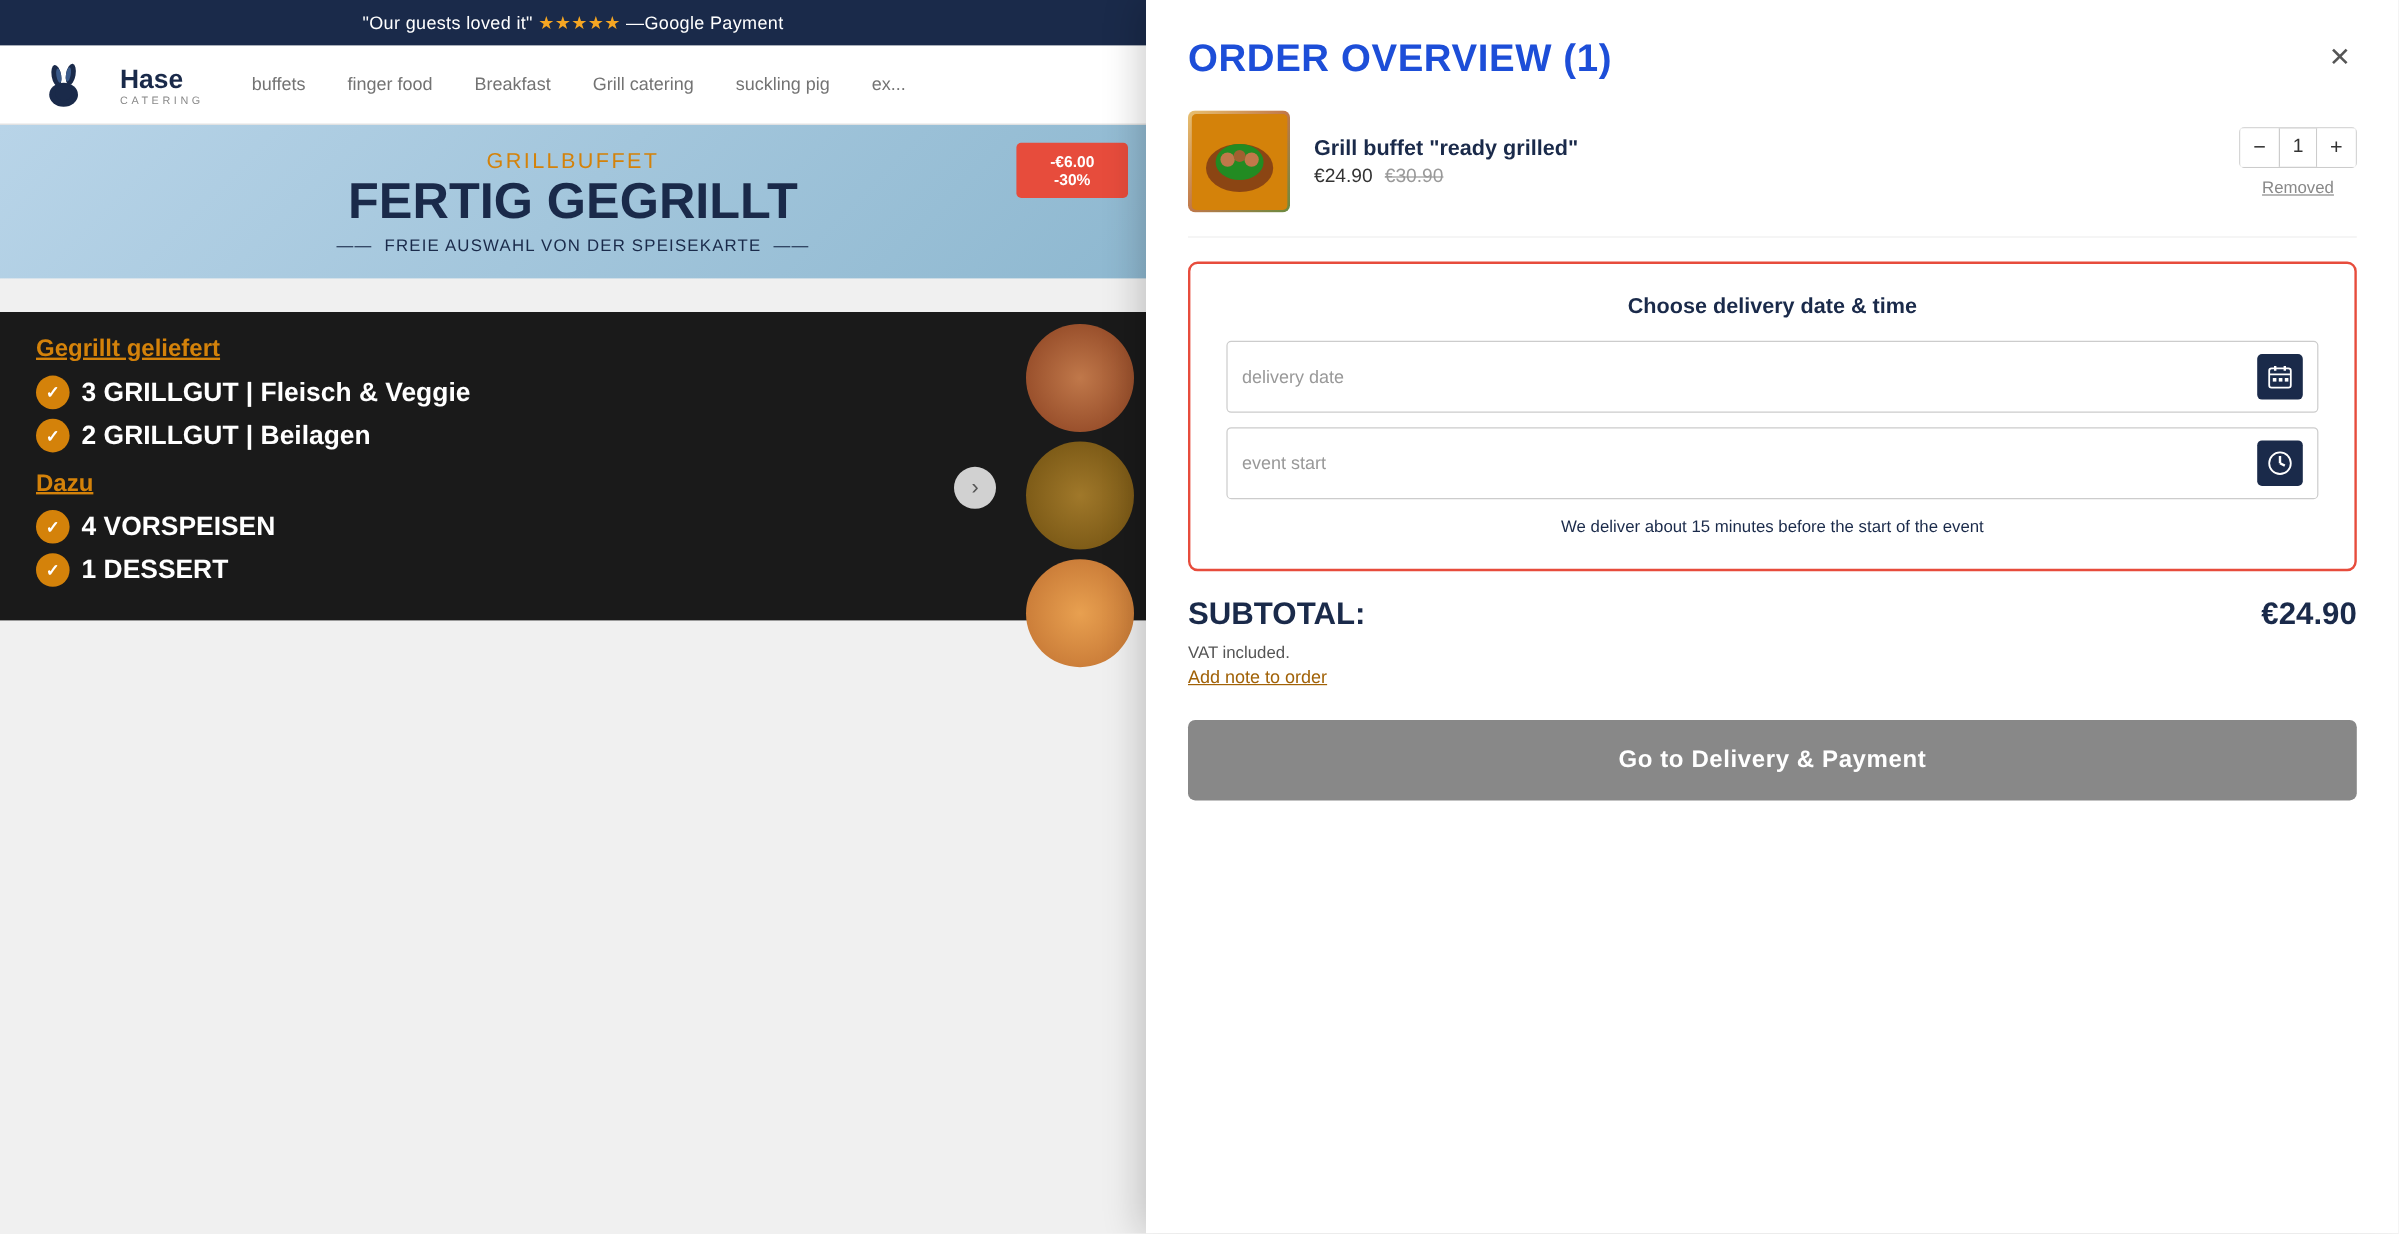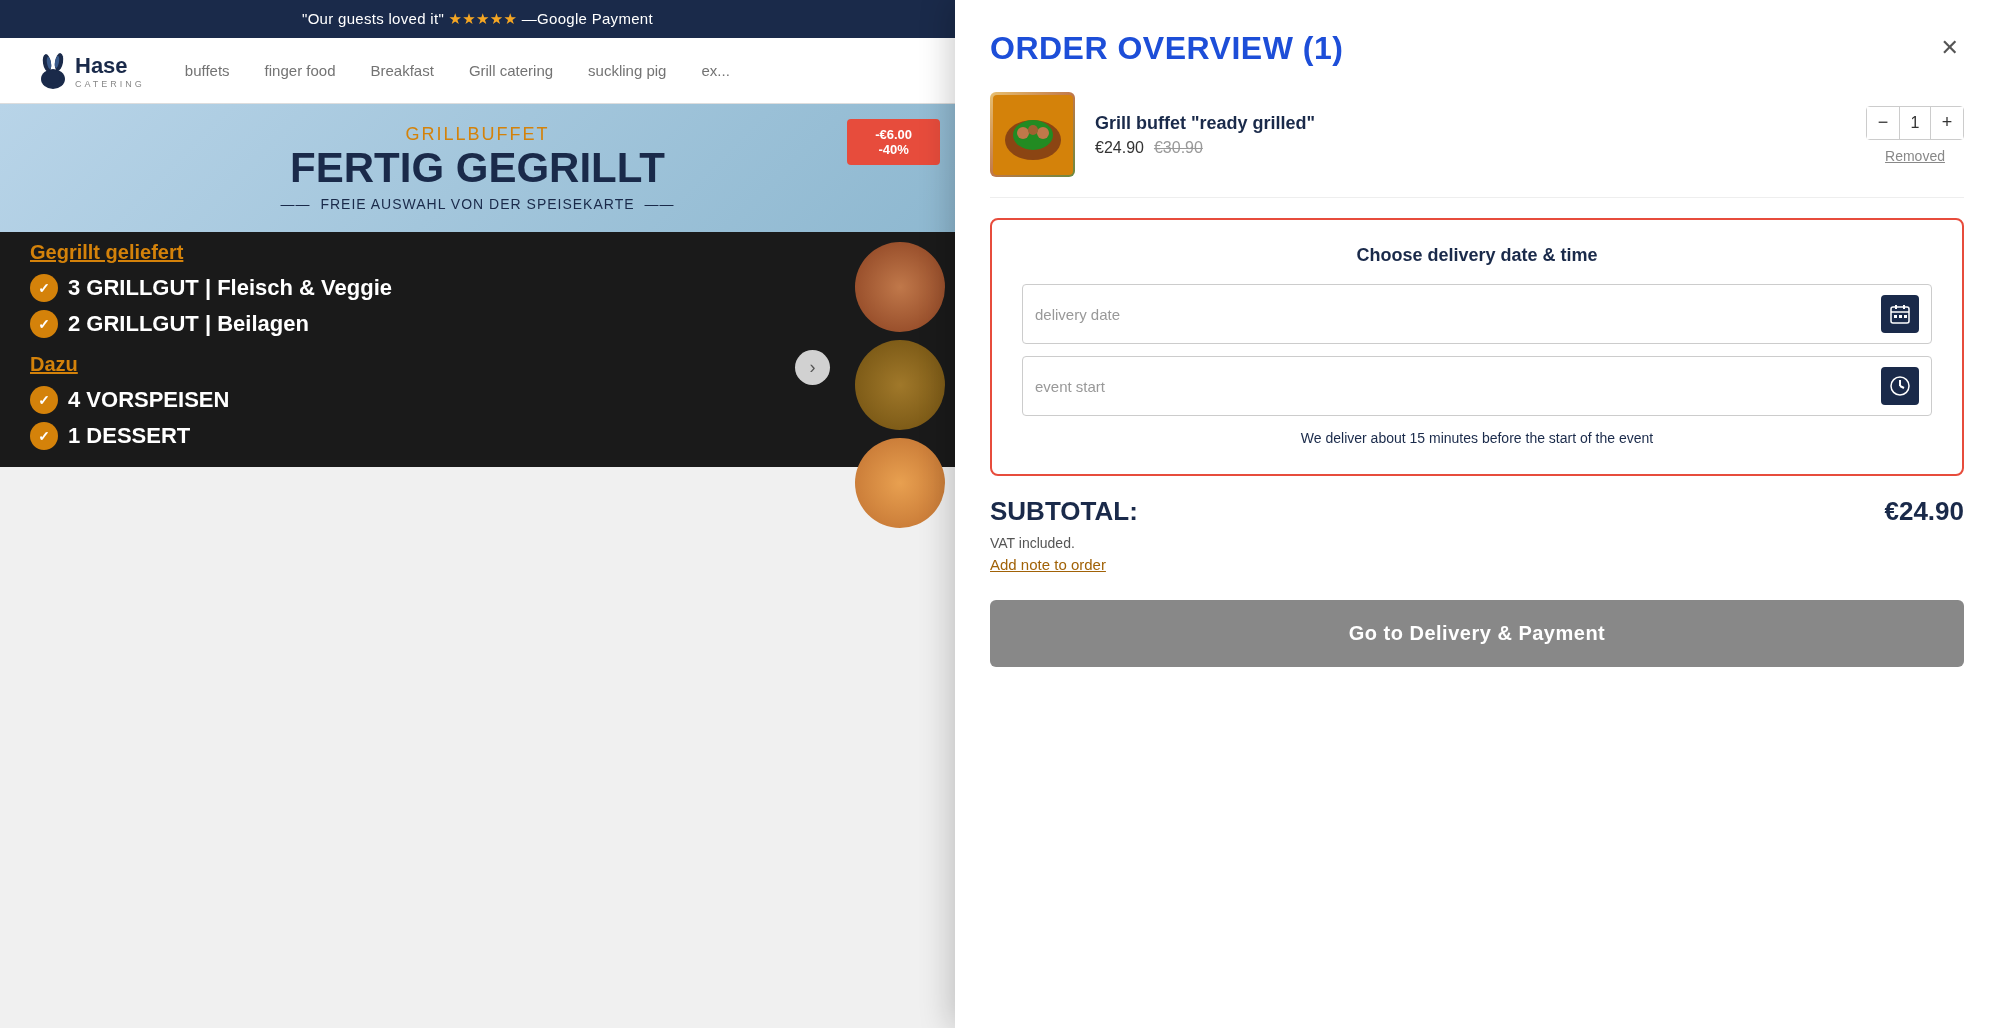--- a/index.html
+++ b/index.html
@@ -29,21 +29,21 @@
       background: white;
       display: flex;
       align-items: center;
       padding: 10px 30px;
       gap: 40px;
       border-bottom: 1px solid #ddd;
     }
     .logo-area {
       display: flex;
       align-items: center;
-      gap: 0;
+      gap: 25px;
     }
     .logo-rabbit {
       width: 45px; height: 45px;
       display: flex; align-items: center; justify-content: center;
     }
     .logo-text {
       font-size: 22px;
       font-weight: bold;
       color: #1a2a4a;
     }
@@ -114,23 +114,24 @@
       justify-content: center;
       gap: 10px;
       margin-top: 5px;
     }
     .promo-line::before, .promo-line::after {
       content: '——';
     }
 
     .product-details {
       background: #1a1a1a;
-      padding: 9px 30px;
+      padding: 20px 30px;
       color: white;
       position: relative;
+      margin-top: 28px;
     }
     .gegrillt-link {
       color: #d4820a;
       text-decoration: underline;
       font-size: 20px;
       font-weight: bold;
     }
     .checklist {
       list-style: none;
       margin-top: 10px;
@@ -424,21 +425,21 @@
       <li>ex...</li>
     </ul>
   </div>
 
   <div class="main-content">
     <div class="product-panel">
 
       <div class="promo-banner">
         <div class="promo-badge">
           <div>-€6.00</div>
-          <div>-40%</div>
+          <div>-30%</div>
         </div>
         <div class="promo-subtitle">GRILLBUFFET</div>
         <div class="promo-title">FERTIG GEGRILLT</div>
         <div class="promo-line">FREIE AUSWAHL VON DER SPEISEKARTE</div>
       </div>
 
       <div class="product-details">
         <div class="gegrillt-link">Gegrillt geliefert</div>
         <ul class="checklist">
           <li>

